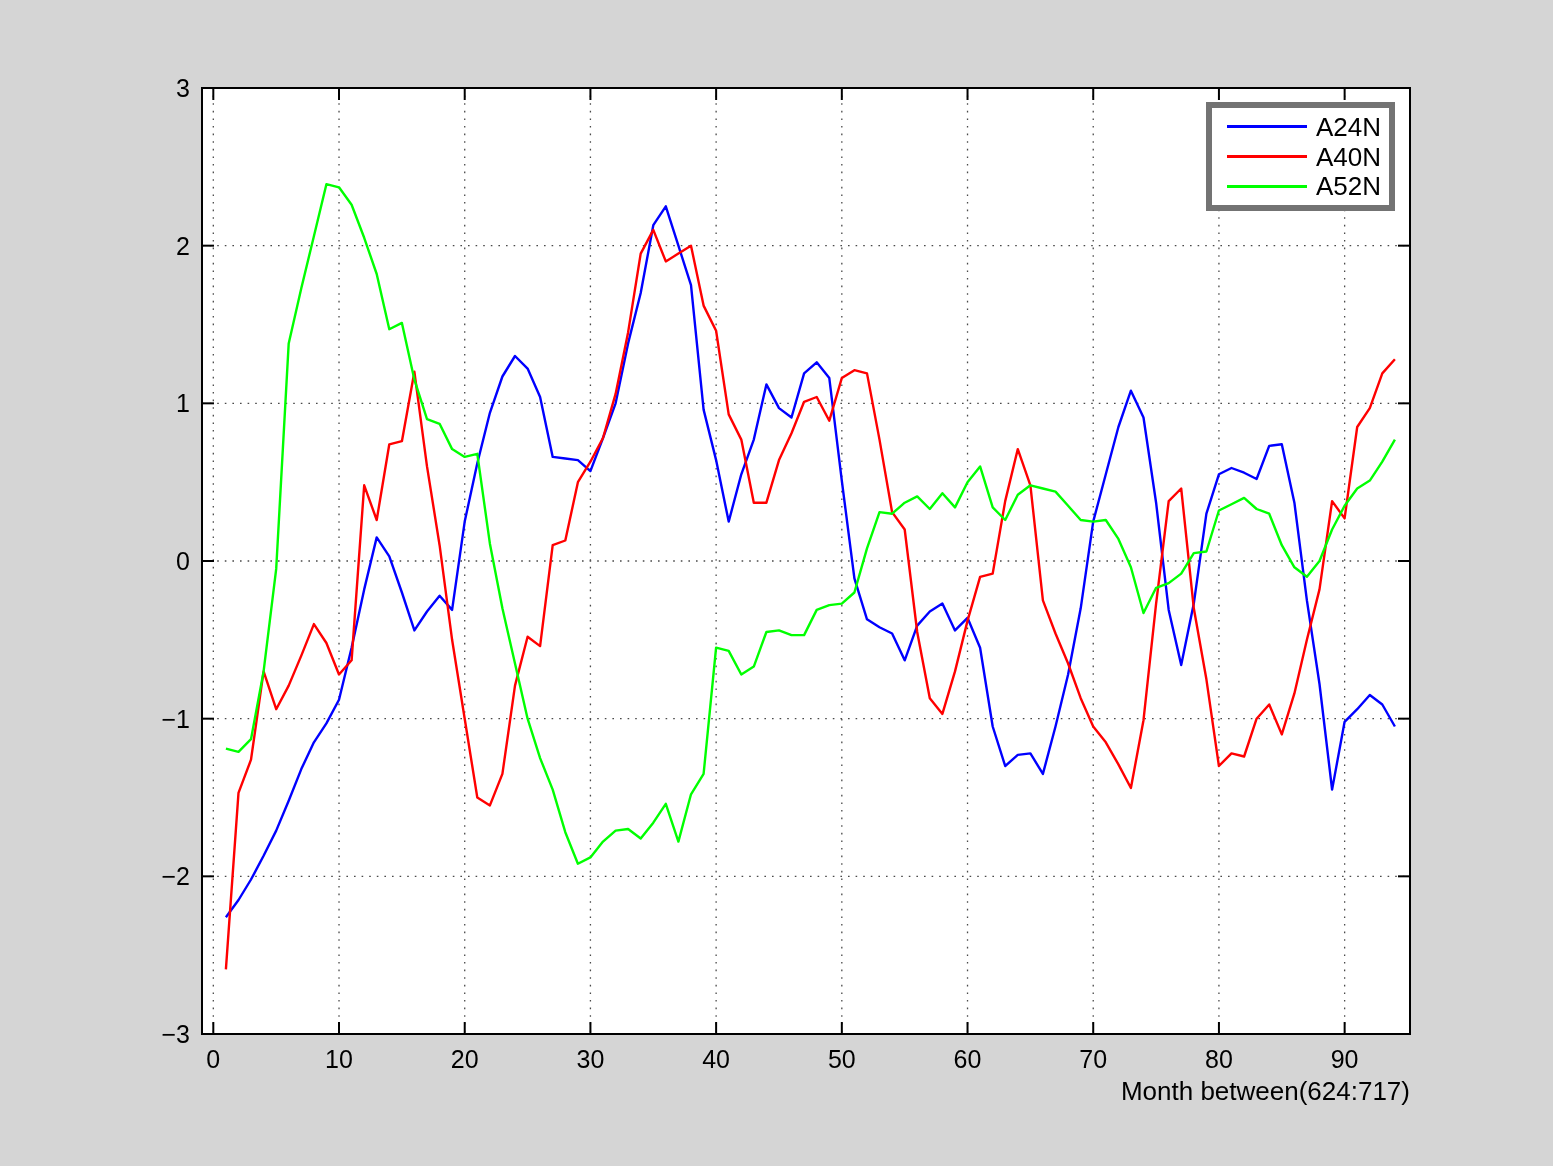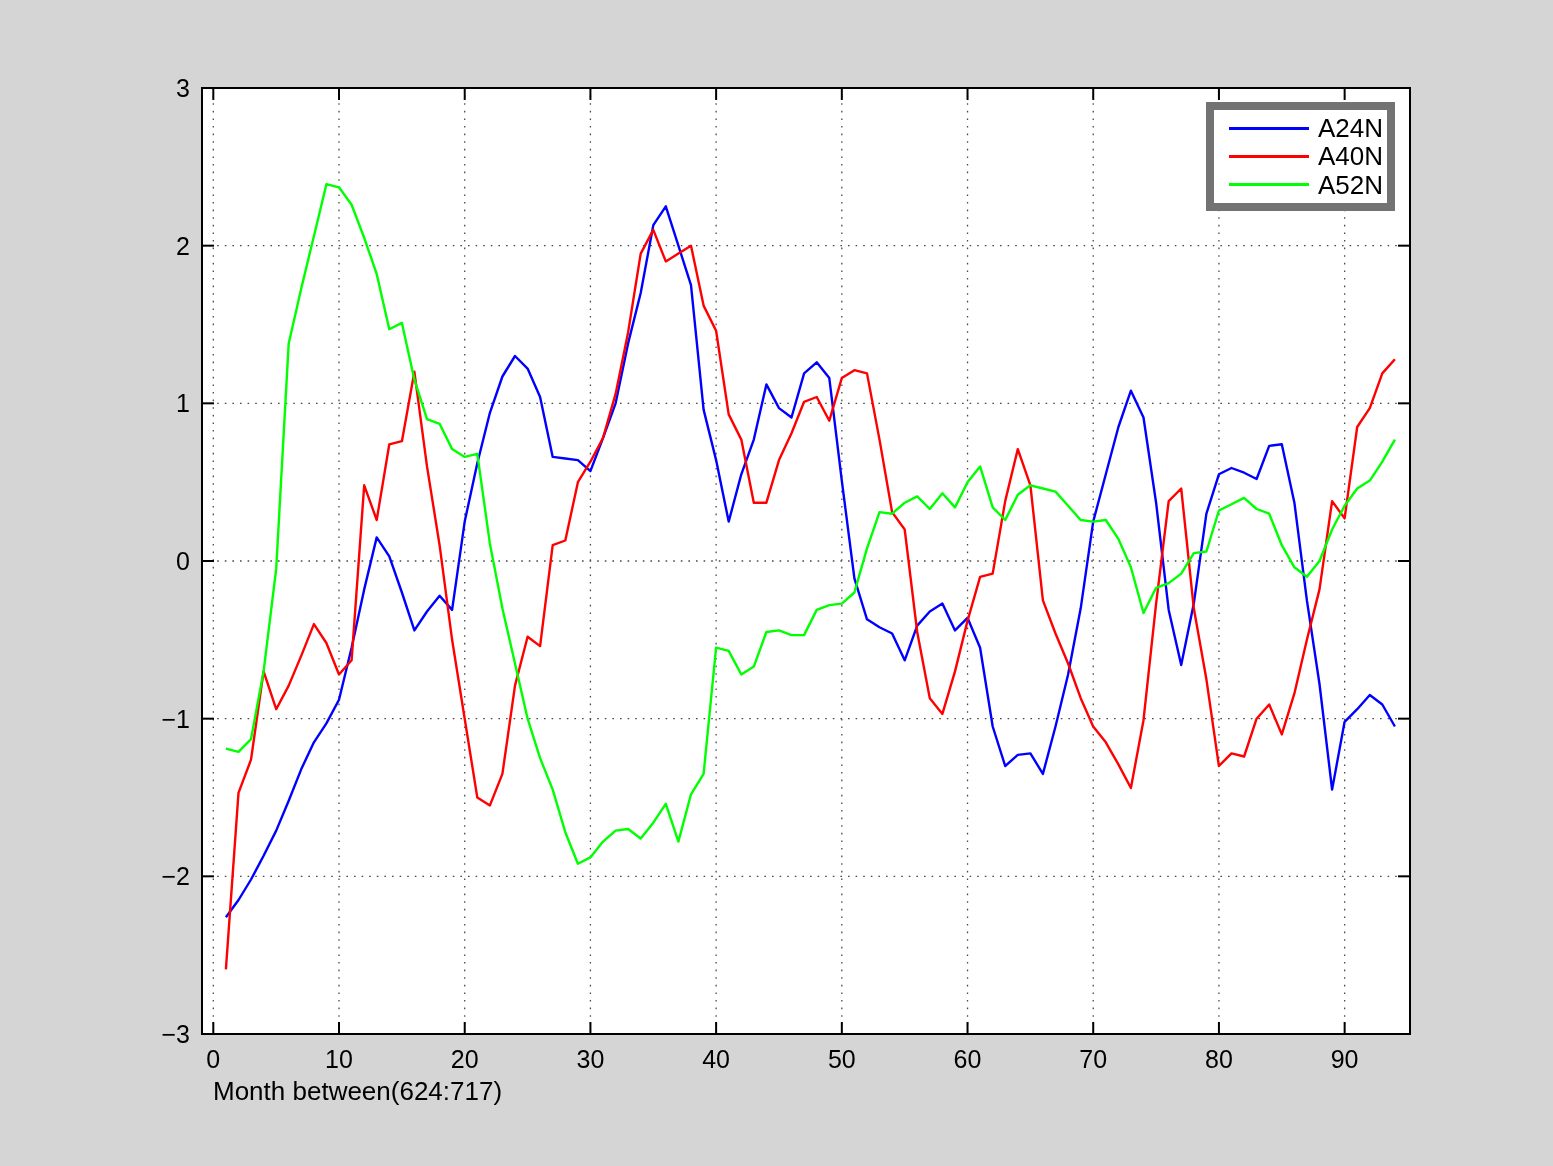--- a/index.html
+++ b/index.html
@@ -6,26 +6,26 @@
   body{
     width:1553px;height:1166px;
     background:#d5d5d5;
     position:relative;
     overflow:hidden;
     font-family:"Liberation Sans", sans-serif;
   }
   #chart-svg{position:absolute;left:0;top:0;}
   .tick-label{fill:#000;font-family:"Liberation Sans",sans-serif;font-size:25px;}
   #xlabel{
-    position:absolute;left:213px;top:1076px;width:1208px;
-    text-align:left;font-size:26px;color:#000;
+    position:absolute;left:202px;top:1076px;width:1208px;
+    text-align:right;font-size:26px;color:#000;
   }
   #legend{
     position:absolute;left:1206px;top:102px;width:189px;height:109px;
-    background:#ffffff;border:8px solid #737373;box-sizing:border-box;
+    background:#ffffff;border:6px solid #737373;box-sizing:border-box;
     display:flex;flex-direction:column;justify-content:space-around;
     padding:4px 0 4px 15px;z-index:5;
   }
   .legend-row{display:flex;align-items:center;height:30px;}
   .legend-swatch{display:inline-block;width:80px;height:3px;background:#000;flex:0 0 auto;}
   .legend-label{margin-left:9px;font-size:26px;color:#000;line-height:1;}
 </style>
 </head>
 <body>
 

